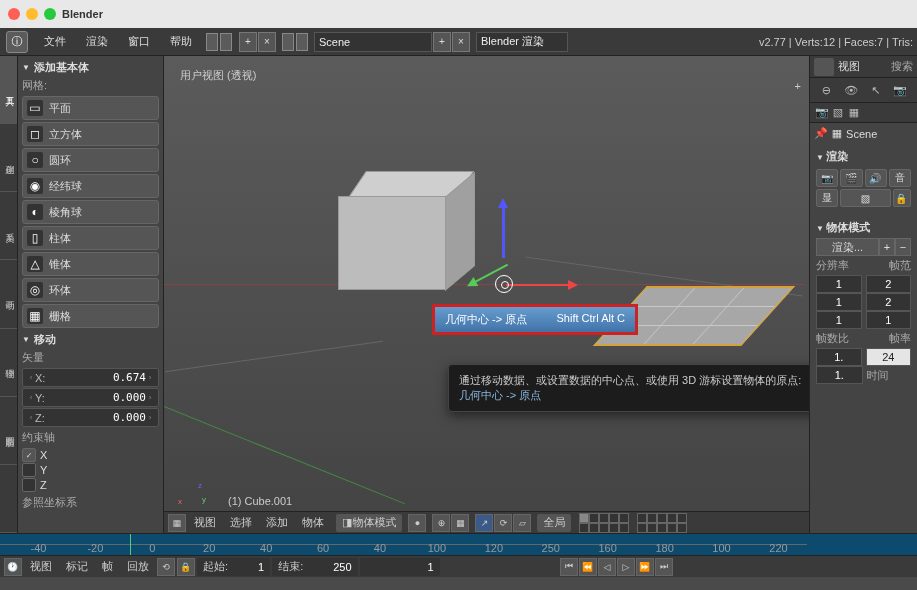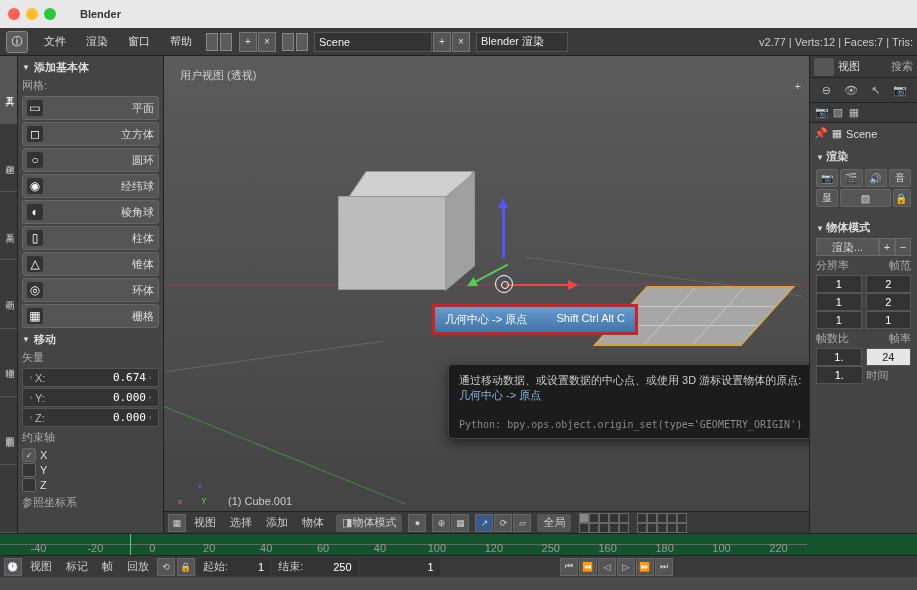--- a/index.html
+++ b/index.html
@@ -4,21 +4,21 @@
 <style>
 * { margin: 0; padding: 0; box-sizing: border-box; font-family: sans-serif; font-size: 11px; }
 body { width: 917px; height: 590px; background: #4a4a4a; overflow: hidden; position: relative; }
 
 
 .title-bar { height: 28px; background: #e8e8e8; display: flex; align-items: center; padding: 0 8px; }
 .win-btn { width: 12px; height: 12px; border-radius: 50%; margin-right: 6px; }
 .btn-red { background: #ff5f56; }
 .btn-yellow { background: #ffbd2e; }
 .btn-green { background: #27c93f; }
-.app-title { margin-left: 18px; font-weight: bold; color: #333; }
+.app-title { font-weight: bold; color: #333; }
 
 
 .menu-bar { height: 28px; background: #3a3a3a; display: flex; align-items: center; border-bottom: 1px solid #222; color: #ddd; }
 .menu-bar .blender-icon { width: 22px; height: 22px; margin: 0 6px; background: #5b5b5b; border-radius: 3px; display: flex; align-items: center; justify-content: center; color: #fff; border: 1px solid #888; }
 .menu-item { padding: 0 10px; height: 100%; display: flex; align-items: center; cursor: pointer; }
 .layout-btns { display: flex; margin: 0 4px; }
 .layout-btns span { width: 12px; height: 18px; background: #5b5b5b; border: 1px solid #888; margin-right: 2px; }
 .field { background: #333; border: 1px solid #555; height: 20px; display: flex; align-items: center; padding: 0 4px; color: #eee; }
 .field-large { width: 118px; }
 .top-small-btn { width: 18px; height: 20px; background: #555; border: 1px solid #777; display: flex; align-items: center; justify-content: center; margin-left: 1px; font-size: 10px; }
@@ -33,21 +33,21 @@
 .left-tab { flex: 1; writing-mode: vertical-rl; text-align: center; padding: 4px 1px; color: #bbb; font-size: 9px; border-bottom: 1px solid #555; }
 .left-tab.active { background: #555; color: #fff; }
 
 
 .tool-panel { width: 146px; background: #444; border-right: 1px solid #222; color: #ddd; padding: 4px; overflow: hidden; }
 .panel-hdr { display: flex; align-items: center; font-weight: bold; margin-bottom: 3px; }
 .panel-hdr::before { content: "▼"; font-size: 8px; margin-right: 4px; }
 .panel-lbl { color: #aaa; margin: 3px 0; }
 .mesh-btn { display: flex; align-items: center; background: #555; border: 1px solid #666; border-radius: 3px; padding: 3px 4px; margin-bottom: 2px; cursor: pointer; }
 .mesh-btn .ic { width: 16px; height: 16px; background: #333; margin-right: 6px; display: flex; align-items: center; justify-content: center; border-radius: 2px; font-size: 12px; color: #fff; }
-.mesh-btn .tx { flex: 1; text-align: right; }
+.mesh-btn .tx { flex: 1; text-align: left; }
 
 .trans-panel { margin-top: 4px; }
 .field-row { display: flex; align-items: center; background: #333; border: 1px solid #555; border-radius: 2px; padding: 2px 4px; margin-bottom: 1px; }
 .field-row .lbl { width: 16px; color: #bbb; }
 .field-row .val { flex: 1; text-align: right; color: #fff; font-family: monospace; }
 .field-row .ch { font-size: 8px; color: #888; width: 8px; text-align: center; }
 .chk-row { display: flex; align-items: center; margin: 1px 0; }
 .chk { width: 14px; height: 14px; background: #333; border: 1px solid #666; margin-right: 4px; display: flex; align-items: center; justify-content: center; font-size: 8px; border-radius: 2px;}
 .chk.on { background: #555; }
 
@@ -94,21 +94,21 @@
 
 
 .ctx-menu { position: absolute; left: 268px; top: 248px; background: #242424; border-radius: 4px; z-index: 20; }
 .ctx-title { padding: 4px 8px; color: #bbb; border-bottom: 1px solid #444; }
 .ctx-item { padding: 5px 10px; color: #ddd; display: flex; justify-content: space-between; width: 200px; }
 .ctx-item.hl { background: linear-gradient(#679cce, #4173a8); color: #fff; }
 .hl-border { border: 3px solid #cc2222; }
 
 
 .tooltip { position: absolute; left: 284px; top: 308px; width: 378px; background: #1c1c1c; border: 1px solid #444; border-radius: 4px; padding: 8px 10px; z-index: 30; box-shadow: 0 4px 12px rgba(0,0,0,0.5);}
-.tooltip .tt-ln1 { color: #ccc; margin-bottom: 16px; }
+.tooltip .tt-ln1 { color: #ccc; margin-bottom: 0; }
 .tooltip .tt-ln1 .hl-txt { color: #8bb7e0; }
 .tooltip .tt-ln2 { color: #aaa; margin-bottom: 4px; }
 .tooltip .tt-py { color: #888; font-family: monospace; font-size: 10px; }
 
 
 .right-panel { width: 108px; background: #444; border-left: 1px solid #222; color: #ddd; display: flex; flex-direction: column; overflow: hidden; }
 .rp-hdr { height: 22px; background: #3a3a3a; display: flex; align-items: center; padding: 0 4px; border-bottom: 1px solid #222;}
 .rp-hdr .hic { width: 20px; height: 18px; background: #555; margin-right: 4px; border-radius: 2px;}
 .rp-icons-row { display: flex; justify-content: space-around; padding: 4px; background: #3a3a3a; border-bottom: 1px solid #222;}
 .rp-ico { width: 16px; height: 16px; color: #bbb; display: flex; align-items: center; justify-content: center; }
@@ -133,21 +133,21 @@
 .view-footer { position: absolute; bottom: 0; left: 0; right: 0; height: 22px; background: #3a3a3a; display: flex; align-items: center; padding: 0 4px; gap: 2px; color: #ccc; border-top:1px solid #222; }
 .vf-item { padding: 0 6px; }
 .vf-dd { background: #555; height: 18px; display: flex; align-items: center; padding: 0 6px; border-radius: 2px; margin-left: 4px;}
 .vf-ico-grp { display: flex; gap: 1px; margin-left: 4px; }
 .vf-ico { width: 18px; height: 18px; background: #555; border: 1px solid #666; display: flex; align-items: center; justify-content: center; font-size: 9px;}
 .layer-grid { display: grid; grid-template-columns: repeat(5, 10px); grid-template-rows: 10px 10px; gap: 0; margin-left: 6px; }
 .layer-grid span { border:1px solid #666; background:#333;}
 .layer-grid span.on { background:#888;}
 
 
-.timeline { height: 22px; background: #14532d; position: relative; border-top: 1px solid #222; }
+.timeline { height: 22px; background: #0c4a6e; position: relative; border-top: 1px solid #222; }
 .tl-line { position: absolute; top: 0; bottom: 0; width: 1px; background: #5c7; left: 130px; }
 .tl-track { position: absolute; top: 10px; left: 0; right: 110px; height: 1px; background: #666; }
 .tl-labels { position: absolute; bottom: 1px; left: 10px; right: 110px; display: flex; justify-content: space-between; font-size: 9px; color: #999; }
 .tl-labels span { flex: 1; text-align: center; }
 
 
 .tl-footer { height: 22px; background: #3a3a3a; display: flex; align-items: center; padding: 0 4px; color: #ccc; gap: 2px; border-top:1px solid #222;}
 .tl-footer .vf-item { padding: 0 6px; }
 .tf-field { background: #333; height: 18px; display: flex; align-items: center; padding: 0 6px; border-radius: 2px;}
 .tf-field .v { margin-left: 30px; color:#fff;}
@@ -320,21 +320,20 @@
       <div class="hl-border">
         <div class="ctx-item hl">
           <span>几何中心 -&gt; 原点</span>
           <span>Shift Ctrl Alt C</span>
         </div>
       </div>
     </div>
 
     <div class="tooltip">
       <div class="tt-ln1"><span>通过移动数据、或设置数据的中心点、或使用 3D 游标设置物体的原点: </span><span class="hl-txt">几何中心 -&gt; 原点</span></div>
-      <div class="tt-py">Python: bpy.ops.object.origin_set(type='GEOMETRY_ORIGIN')</div>
     </div>
 
     <div class="view-footer">
       <div class="vf-ico">▦</div>
       <div class="vf-item">视图</div>
       <div class="vf-item">选择</div>
       <div class="vf-item">添加</div>
       <div class="vf-item">物体</div>
       <div class="vf-dd">
           <span>◨ </span>

